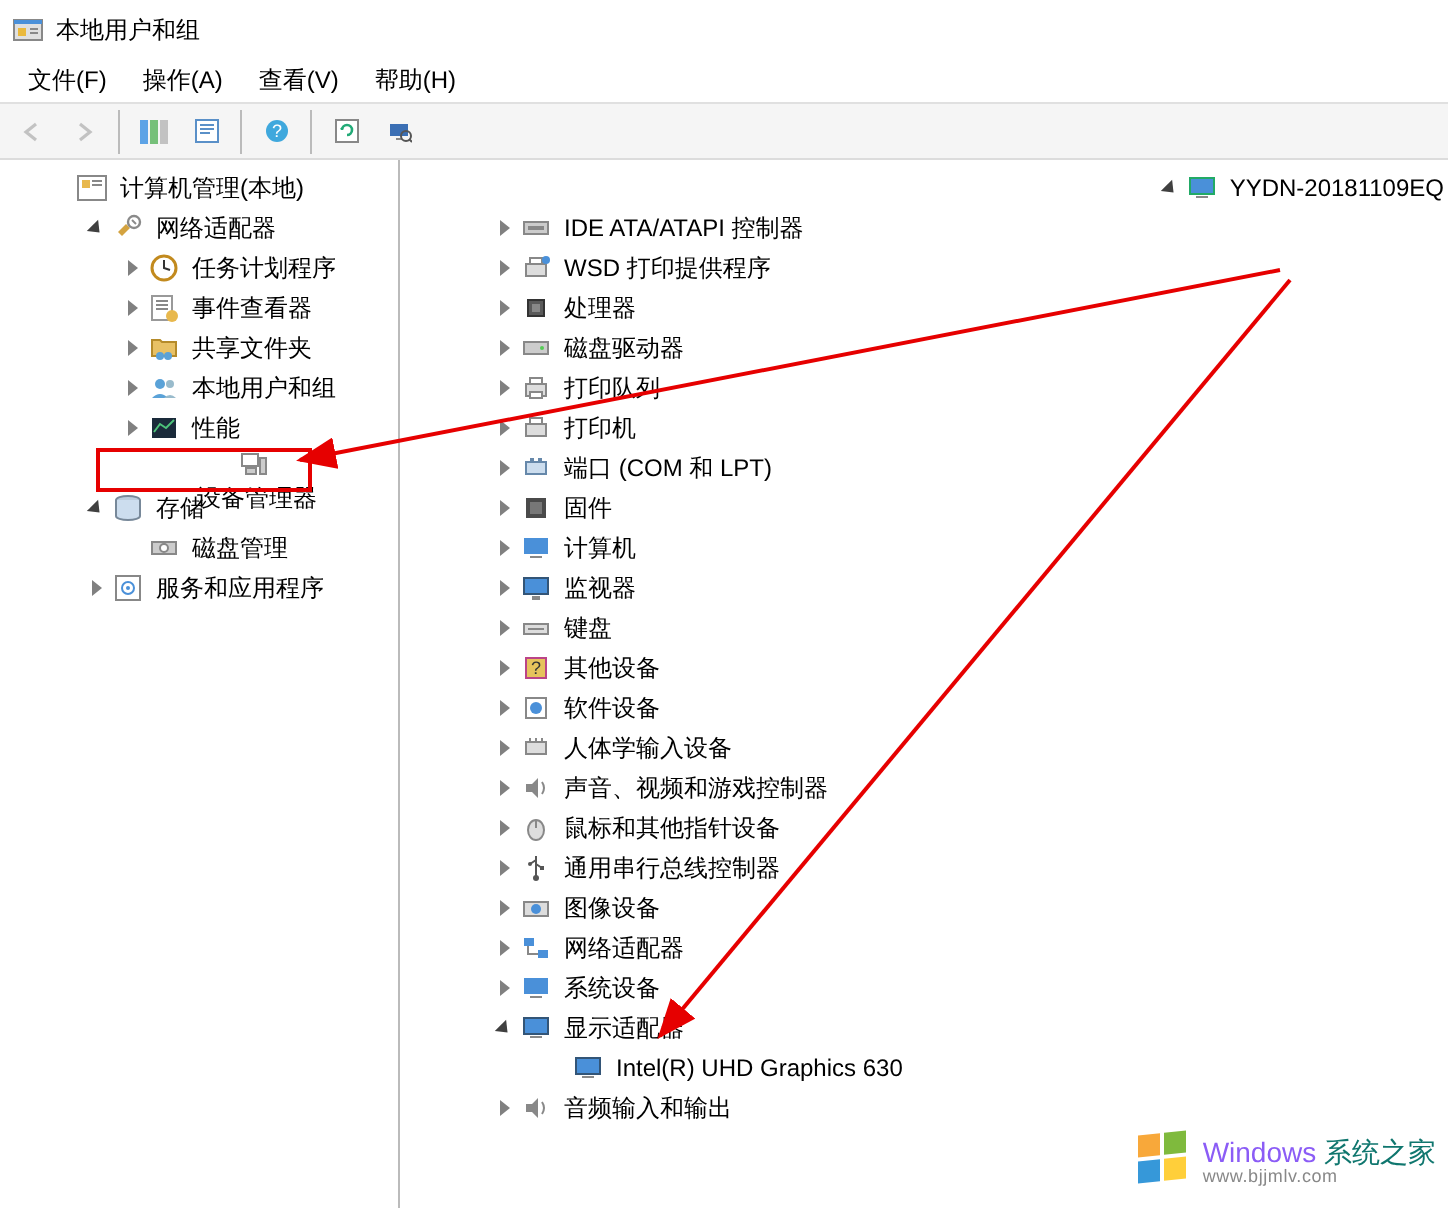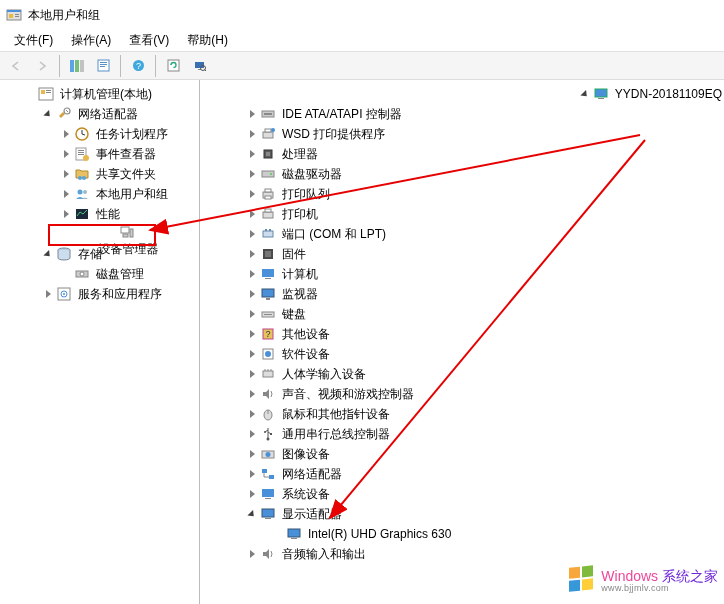--- a/index.html
+++ b/index.html
@@ -512,18 +512,18 @@
   <span>
     <svg width="30" height="30" viewBox="0 0 30 30">
       <rect x="2" y="3" width="11" height="11" fill="#f8a83a" transform="skewY(-6)"></rect>
       <rect x="15" y="3" width="11" height="11" fill="#7fba3d" transform="skewY(-6)"></rect>
       <rect x="2" y="16" width="11" height="11" fill="#3698d9" transform="skewY(-6)"></rect>
       <rect x="15" y="16" width="11" height="11" fill="#ffcf3a" transform="skewY(-6)"></rect>
     </svg>
   </span>
   <span style="display:flex;flex-direction:column;line-height:1.1">
     <span>
-      <span style="font-weight:400;color:#ec4899">Windows</span>
-      <span style="color:#6d28d9">系统之家</span>
+      <span style="font-weight:400;color:#8b5cf6">Windows</span>
+      <span style="color:#0f766e">系统之家</span>
     </span>
     <span class="small">www.bjjmlv.com</span>
   </span>
 </div>
 
 </body></html>

